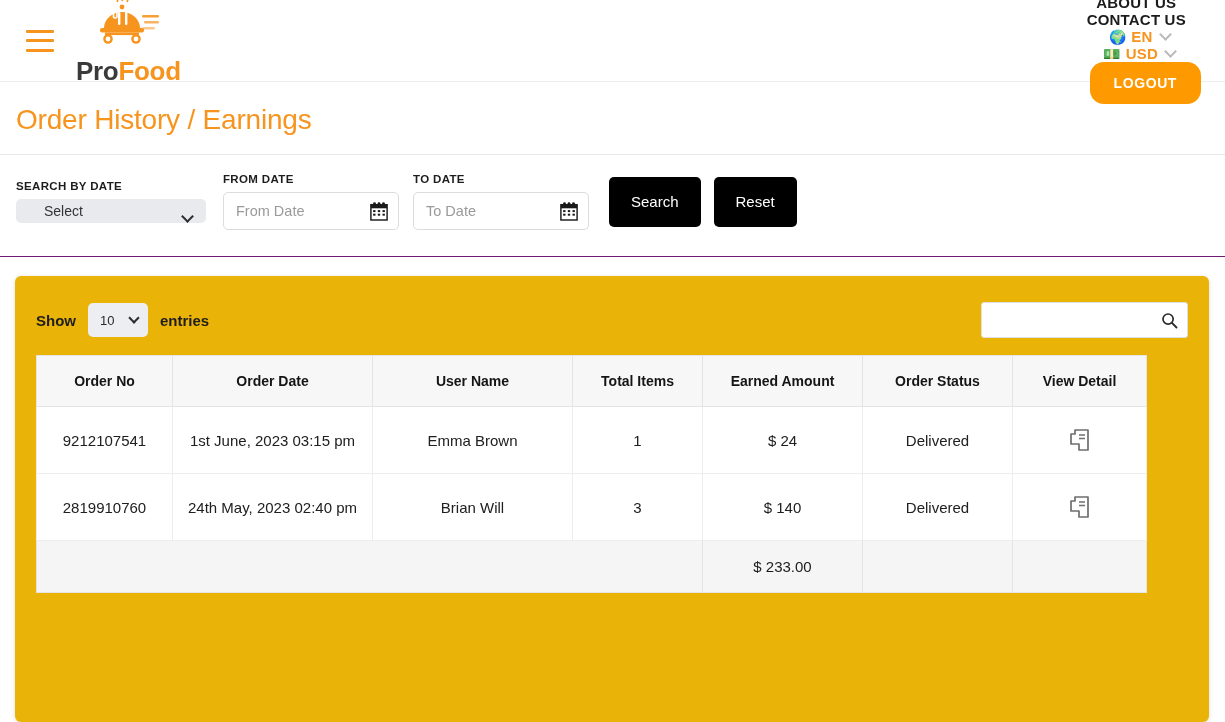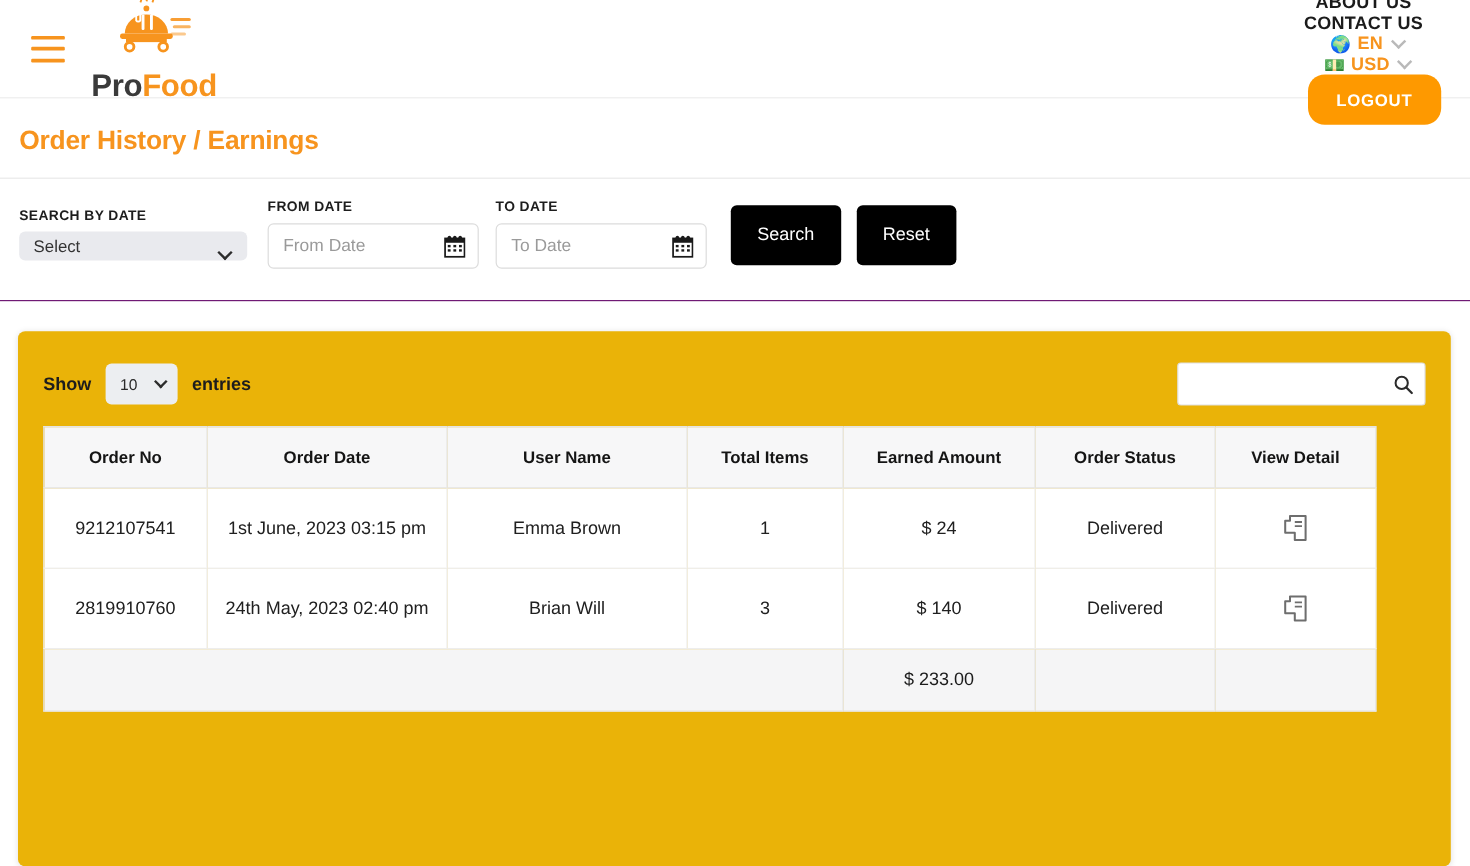--- a/index.html
+++ b/index.html
@@ -57,37 +57,37 @@
     font-size: 14px; font-weight: bold; letter-spacing: .6px;
     padding: 13px 24px; cursor: pointer;
     font-family: "Liberation Sans", sans-serif;
   }
 
   
   .page-title-bar {
     padding: 22px 0 18px 16px;
     border-bottom: 1px solid #e9e9e9;
   }
-  .page-title { font-size: 22px; font-weight: bold; color: #f7941e; letter-spacing: -0.2px; margin:0; }
+  .page-title { font-size: 28px; font-weight: normal; color: #f7941e; letter-spacing: -0.2px; margin:0; }
 
   
   .filter-bar {
     display: flex; align-items: center; gap: 0;
     padding: 18px 0 26px 16px;
     border-bottom: 1px solid #701a75;
   }
   .field { display: flex; flex-direction: column; }
   .field-label {
     font-size: 11.5px; font-weight: bold; color: #1d1d1d;
     letter-spacing: .35px; margin-bottom: 7px; text-transform: uppercase;
   }
   .select-box {
     position: relative; width: 190px; height: 24px;
     background: #e9eaee; border: none; border-radius: 5px;
-    display: flex; align-items: center; padding: 0 12px;
+    display: flex; align-items: center; padding: 0 28px;
     font-size: 14px; color: #333; cursor: pointer;
   }
   .select-box .chev-dark {
     position: absolute; right: 14px; top: 13px;
     width: 9px; height: 9px; border-right: 2px solid #2c2c2c; border-bottom: 2px solid #2c2c2c;
     transform: rotate(45deg);
   }
   .date-field {
     position: relative; width: 176px; height: 38px;
     background: #fff; border: 1px solid #dcdcdc; border-radius: 5px;

